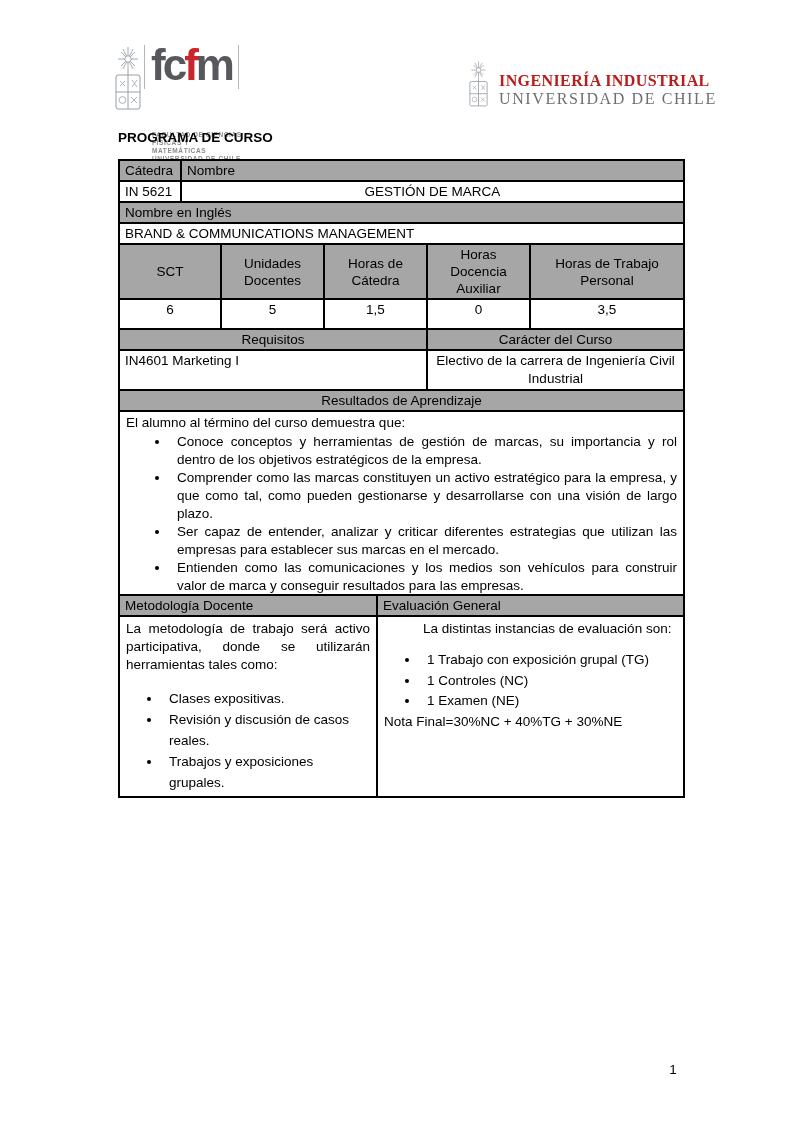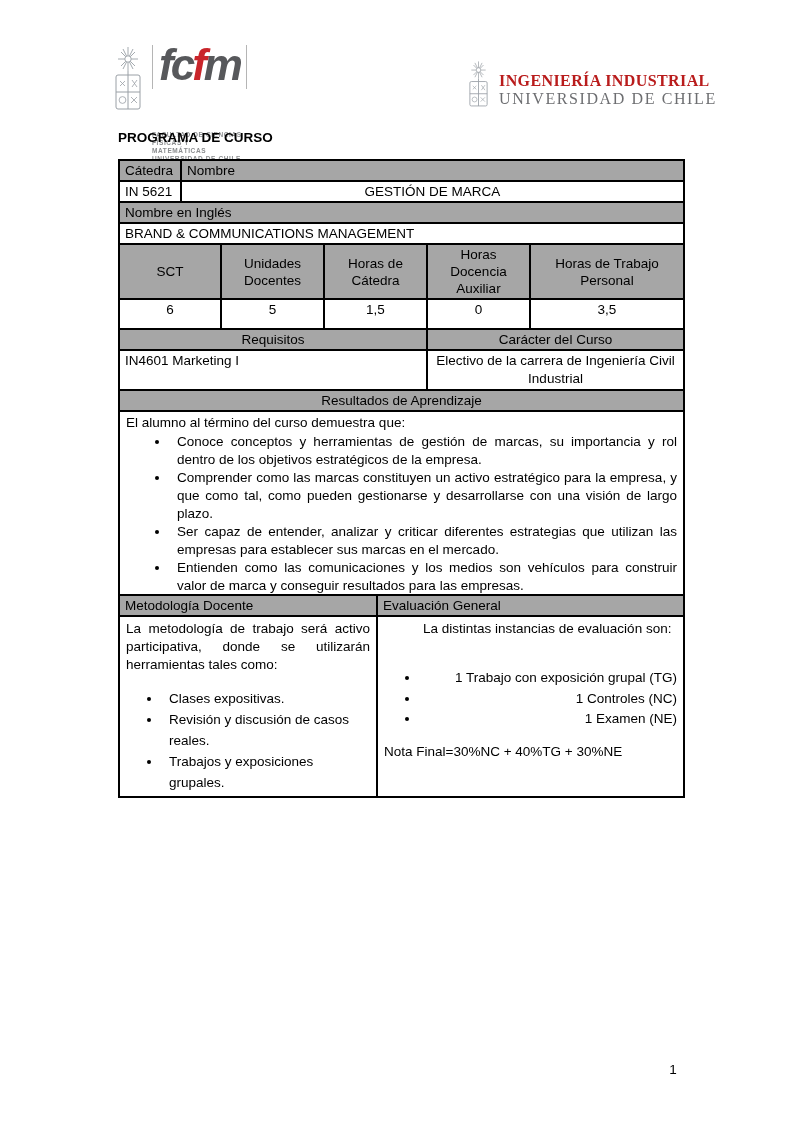--- a/index.html
+++ b/index.html
@@ -13,24 +13,23 @@
     color: #000;
     overflow: hidden;
   }
 
   
   .fcfm-logo { position: absolute; left: 112px; top: 45px; width: 130px; }
   .fcfm-top { display: flex; align-items: flex-start; }
   .crest { flex: 0 0 auto; }
   .fcfm-word {
     font-weight: bold; font-size: 44px; line-height: 40px;
-    letter-spacing: -3px; color: #57585b; margin-left: 8px;
+    letter-spacing: -3px; color: #57585b; 
     border-left: 1px solid #b5b5b5; border-right: 1px solid #b5b5b5;
     padding: 0 6px 4px 6px;
-    font-style: italic;
   }
   .fcfm-word .red-f { color: #c9252b; }
   .fcfm-sub {
     margin: 4px 0 0 40px;
     font-size: 6.5px; line-height: 8px; letter-spacing: 0.6px;
     color: #8a8c8e; font-weight: bold;
   }
   .ing-logo { position: absolute; left: 465px; top: 60px; display: flex; align-items: center; }
   .ing-text { margin-left: 7px; font-family: "Liberation Serif", "DejaVu Serif", serif; }
   .ing-line1 { font-size: 16px; line-height: 18px; font-weight: bold; color: #b91c1c; letter-spacing: 0.4px; }
@@ -64,23 +63,23 @@
   .outcomes-cell ul { margin: 1px 0 0 0; padding-left: 44px; }
   .outcomes-cell li { padding-left: 7px; text-align: justify; }
 
   .meth-cell { height: 132px; padding: 3px 6px; }
   .meth-cell ul { padding-left: 36px; }
   .meth-cell li { padding-left: 7px; }
   .meth-intro { text-align: justify; line-height: 18px; }
   .meth-list { margin-top: 14px; }
   .meth-list li { line-height: 21px; }
   .eval-intro { line-height: 18px; margin-left: 39px; }
-  .eval-list { margin-top: 30px; text-align: right; }
+  .eval-list { margin-top: 12px; }
   .eval-list li { line-height: 20.5px; }
-  .nota-final { margin-top: 13px; }
+  .nota-final { margin-top: 1px; }
 
   .page-number { position: absolute; left: 660px; top: 1062px; width: 26px; text-align: center; font-size: 13.5px; }
 </style>
 </head>
 <body>
 
 <div class="page">
 
   <div class="fcfm-logo">
     <div class="fcfm-top">

